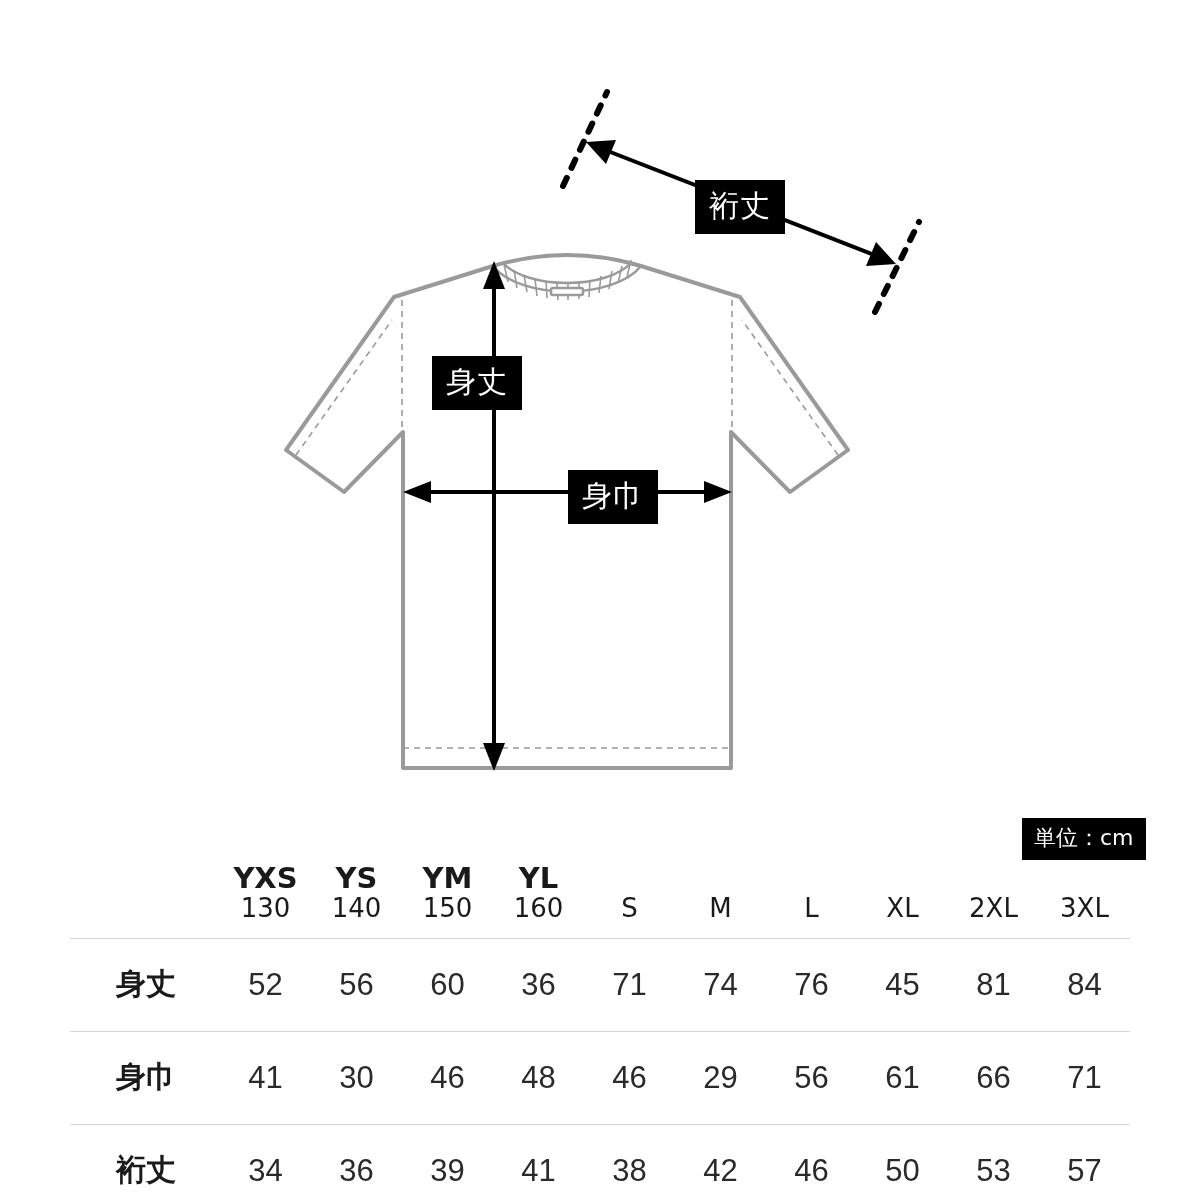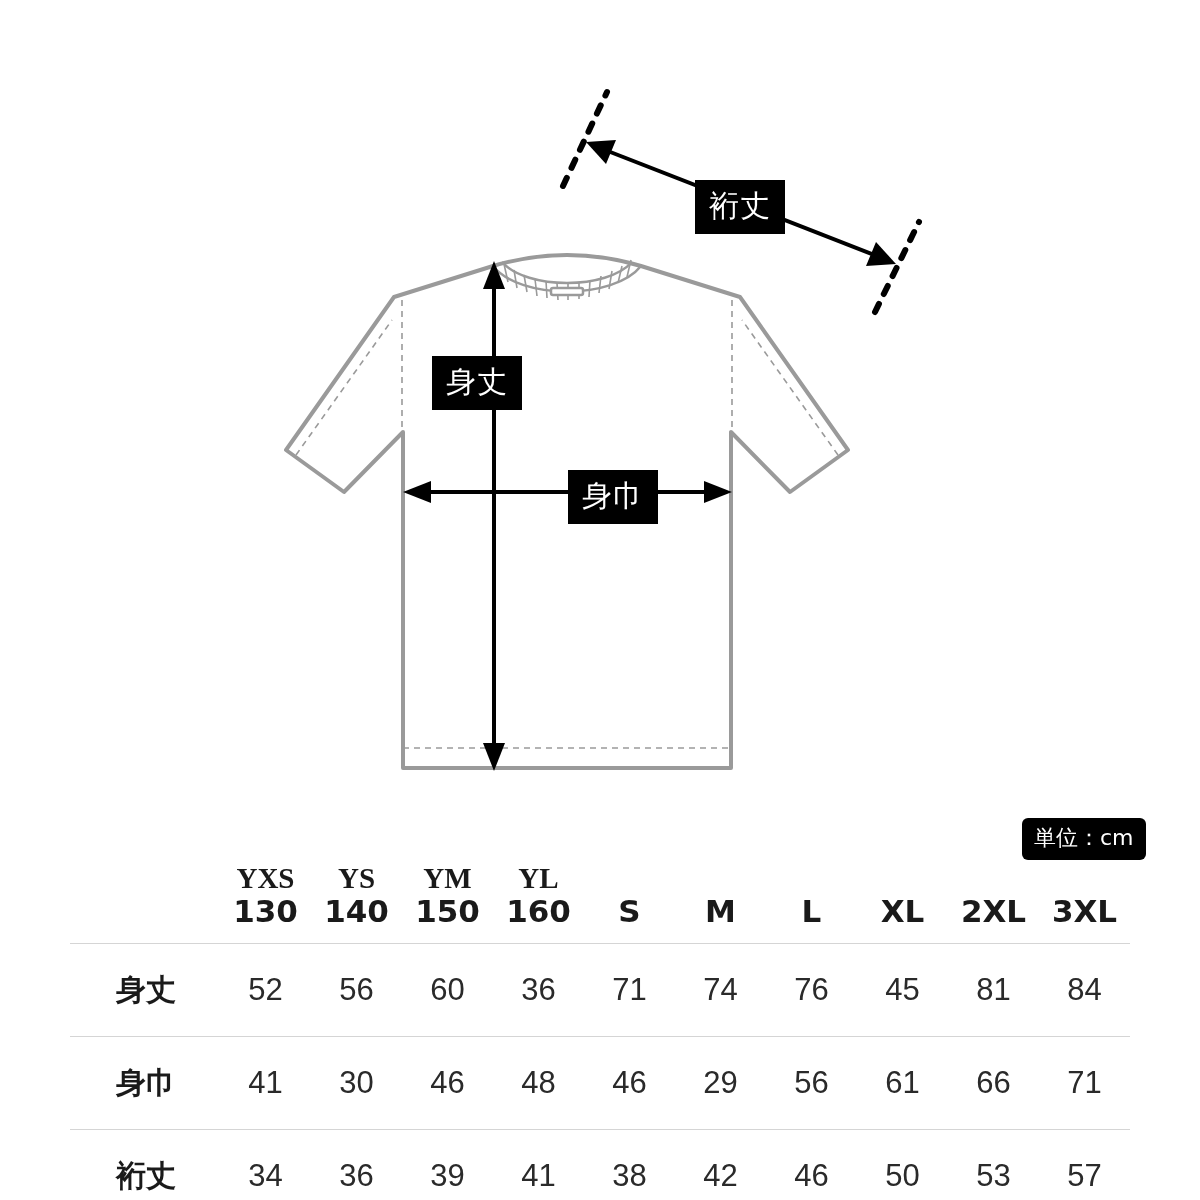--- a/index.html
+++ b/index.html
@@ -44,21 +44,20 @@
     position: absolute;
     left: 1022px;
     top: 818px;
     background: #000000;
     color: #ffffff;
     font-family: "DejaVu Sans", sans-serif;
     font-size: 22px;
     line-height: 1;
     padding: 9px 12px 11px 12px;
     white-space: nowrap;
-    border-radius: 6px;
   }
 
   
   #size-table-wrap {
     position: absolute;
     left: 70px;
     top: 862px;
     width: 1060px;
   }
   table#size-table {
@@ -80,26 +79,25 @@
     vertical-align: bottom;
     line-height: 1.12;
   }
   table#size-table tr.head-row th.rowlabel-head {
     width: 150px;
   }
   .head-sub {
     display: block;
     font-size: 29px;
     font-weight: bold;
-    font-family: Liberation Serif, serif;
   }
   .head-main {
     display: block;
-    font-size: 31px;
-    font-weight: bold;
+    font-size: 26px;
+    font-weight: normal;
   }
   table#size-table tbody tr {
     border-top: 1px solid #d5d5d5;
   }
   table#size-table tbody tr:last-child {
     border-bottom: 1px solid #d5d5d5;
   }
   table#size-table tbody th.row-label {
     font-size: 30px;
     font-weight: bold;

